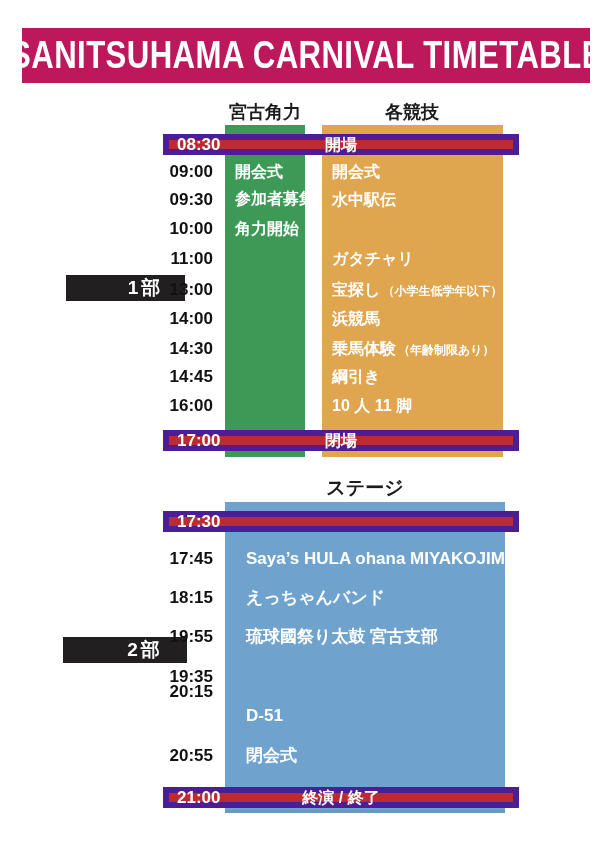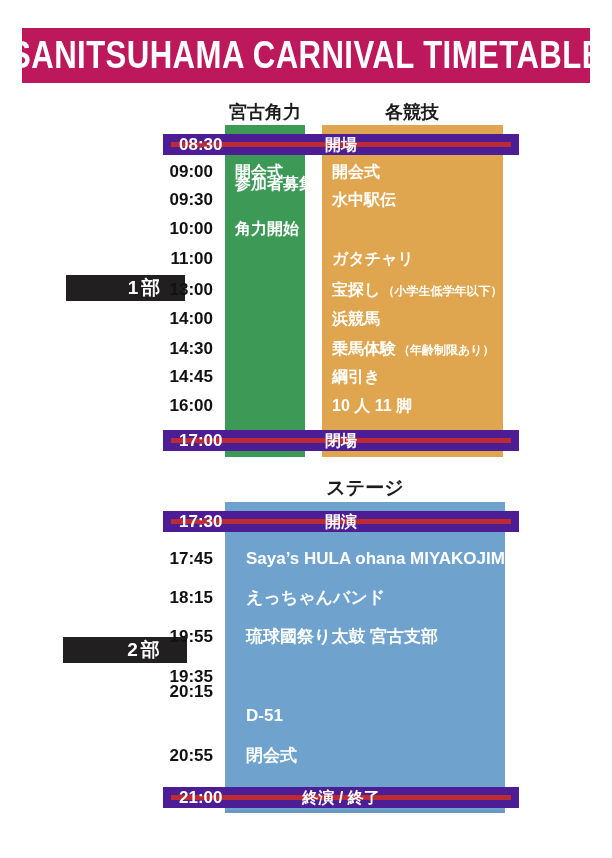--- a/index.html
+++ b/index.html
@@ -21,21 +21,21 @@
   }
   .h-sumo{left:205px;top:101px;width:120px;}
   .h-events{left:352px;top:101px;width:120px;}
   .h-stage{left:305px;top:477px;width:120px;font-size:19px;}
   .col{position:absolute;}
   .col.green{left:225px;top:125px;width:80px;height:332px;background:#3c9a56;}
   .col.orange{left:322px;top:125px;width:181px;height:332px;background:#dfa64f;}
   .col.blue{left:225px;top:502px;width:280px;height:311px;background:#6fa3cd;border-bottom:3px solid #6a98c2;box-sizing:border-box;}
   .redbar{
     position:absolute;left:163px;width:356px;height:21px;
-    background:#bc2a33;border:8px solid #4c1d95;box-sizing:border-box;
+    background:#bc2a33;border:6px solid #4c1d95;box-sizing:border-box;
     display:flex;align-items:center;
   }
   .bar-time{
     position:absolute;left:8px;color:#ffffff;font-weight:bold;font-size:17px;
     line-height:17px;white-space:nowrap;
   }
   .bar-label{
     width:100%;text-align:center;color:#ffffff;font-weight:bold;font-size:16px;
     line-height:16px;white-space:nowrap;
   }
@@ -78,21 +78,21 @@
     <span class="bar-label">開場</span>
   </div>
 
   <div class="part-label p1label">1部</div>
 
   <div class="time" style="top:161px;">09:00</div>
   <div class="ev sumo-ev" style="top:161px;">開会式</div>
   <div class="ev org-ev" style="top:161px;"><span>開会式</span></div>
 
   <div class="time" style="top:189px;">09:30</div>
-  <div class="ev sumo-ev" style="top:173px;">参加者募集</div>
+  <div class="ev sumo-ev" style="top:189px;font-family:Liberation Mono, monospace;">参加者募集</div>
   <div class="ev org-ev" style="top:189px;"><span>水中駅伝</span></div>
 
   <div class="time" style="top:218px;">10:00</div>
   <div class="ev sumo-ev" style="top:218px;">角力開始</div>
 
   <div class="time" style="top:248px;">11:00</div>
   <div class="ev org-ev" style="top:248px;"><span>ガタチャリ</span></div>
 
   <div class="time" style="top:279px;">13:00</div>
   <div class="ev org-ev" style="top:279px;"><span>宝探し</span><span class="note">（小学生低学年以下）</span></div>
@@ -113,21 +113,20 @@
     <span class="bar-time">17:00</span>
     <span class="bar-label">閉場</span>
   </div>
 
   <div class="col-header h-stage">ステージ</div>
 
   <div class="col blue"></div>
 
   <div class="redbar" style="top:511px;">
     <span class="bar-time">17:30</span>
-    <span class="bar-label">開演</span>
   </div>
 
   <div class="part-label p2label">2部</div>
 
   <div class="time" style="top:548px;">17:45</div>
   <div class="ev stage-ev" style="top:548px;">Saya’s HULA ohana MIYAKOJIMA</div>
 
   <div class="time" style="top:587px;">18:15</div>
   <div class="ev stage-ev" style="top:587px;">えっちゃんバンド</div>
 

